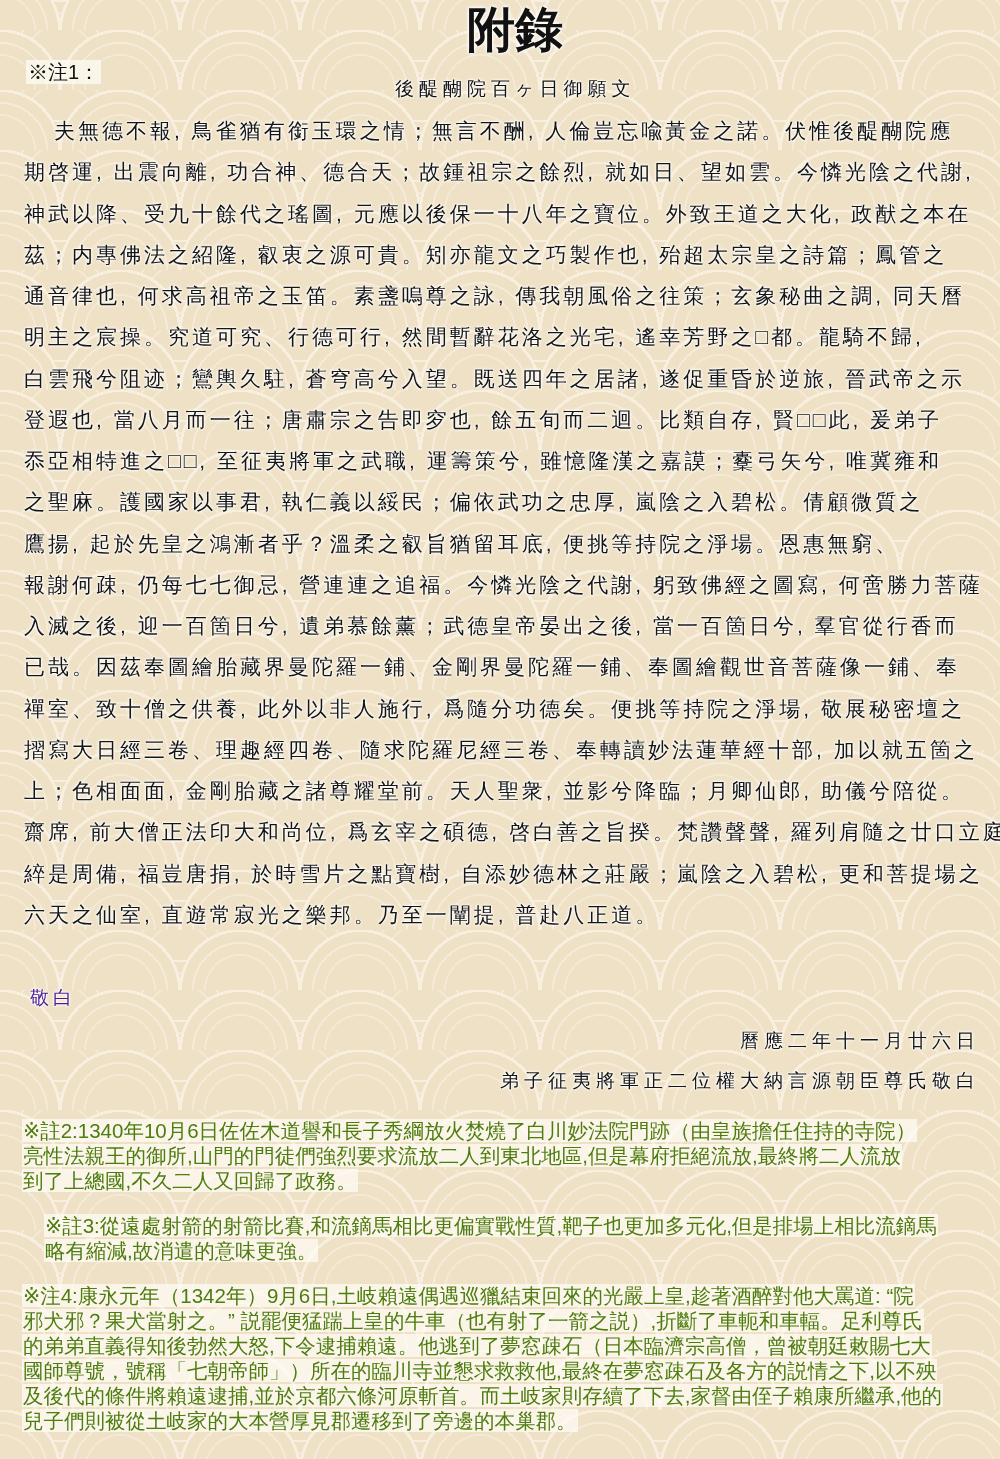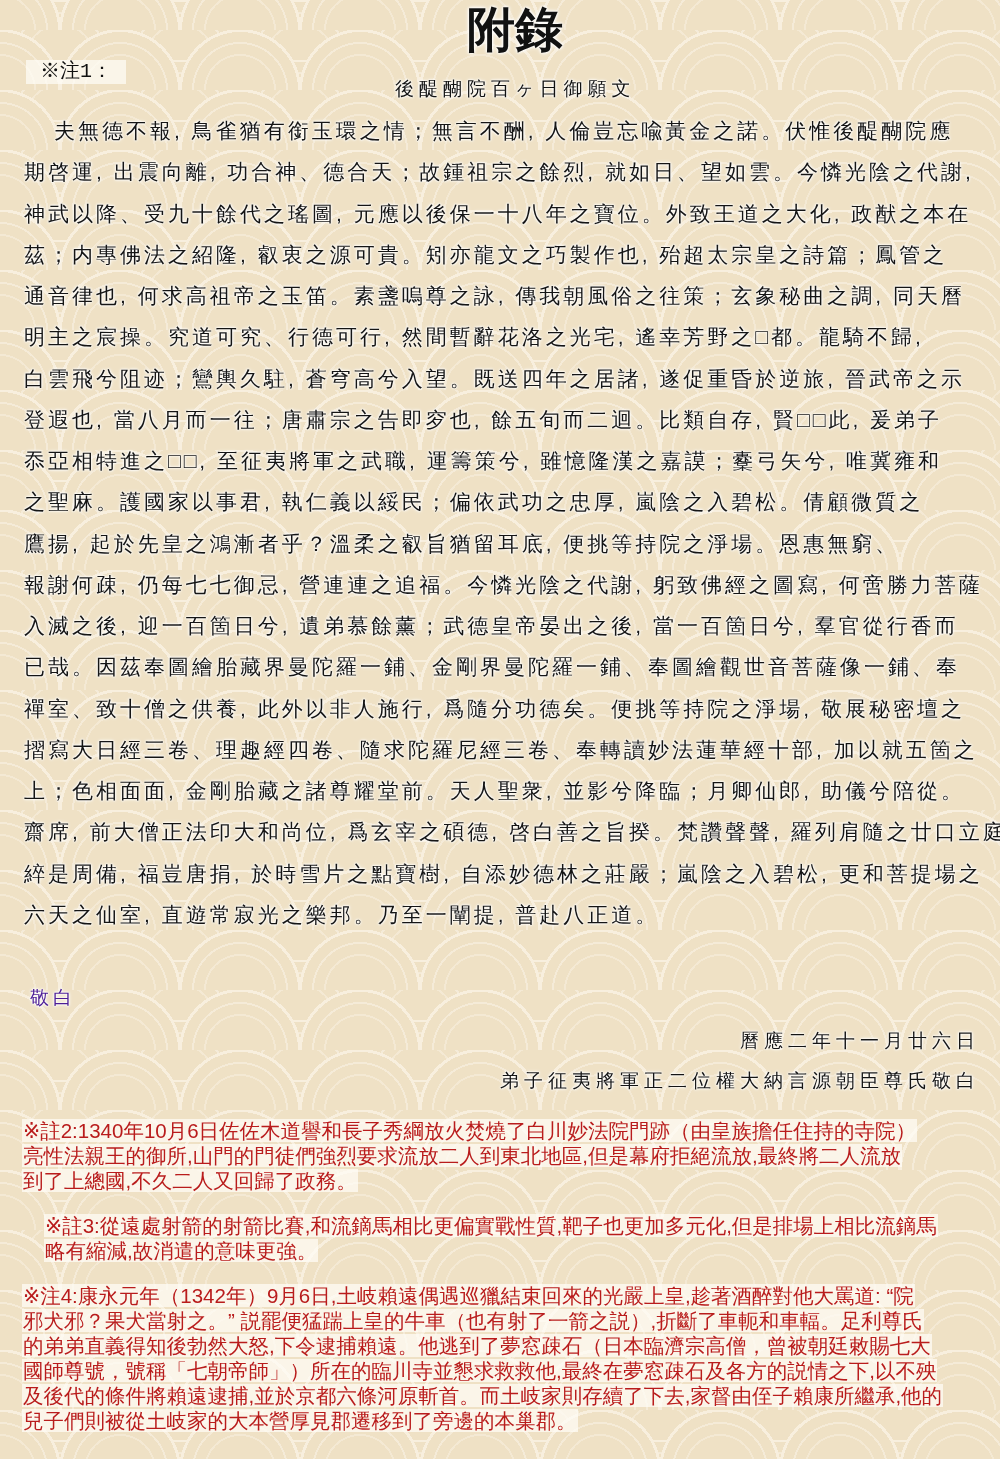--- a/index.html
+++ b/index.html
@@ -24,24 +24,24 @@
       text-align: center;
       font-family: "Liberation Sans", "DejaVu Sans", sans-serif;
       font-weight: bold;
       font-size: 48px;
       line-height: 56px;
       color: #111;
       text-shadow: 0 0 3px #fff, 0 0 3px #fff, 0 0 5px #fff;
     }
     .note-label {
       left: 26px; top: 60px;
-      font-family: Liberation Mono, monospace;
+      font-family: Liberation Sans, sans-serif;
       font-size: 20px; line-height: 24px; color: #111;
       background: rgba(255,253,248,0.7);
-      padding: 0 14px;
+      padding: 0 2px;
     }
     .doc-title {
       left: 395px; top: 76px;
       font-family: "DejaVu Serif", "Liberation Serif", serif;
       font-size: 19px; letter-spacing: 5px; line-height: 24px; color: #111;
     }
     .body-text {
       position: absolute; left: 24px; top: 110px; width: 990px;
       font-family: Liberation Sans, sans-serif;
       font-size: 21px; letter-spacing: 3px; line-height: 41.25px;
@@ -57,21 +57,21 @@
     .date, .signature {
       right: 20px;
       font-family: "DejaVu Serif", "Liberation Serif", serif;
       font-size: 19px; letter-spacing: 5px; line-height: 24px; color: #151515;
     }
     .date { top: 1028px; }
     .signature { top: 1068px; }
     .note-block {
       position: absolute; left: 22px; width: 975px;
       font-family: "Liberation Sans", "DejaVu Sans", sans-serif;
-      font-size: 20.5px; line-height: 25px; color: #b91c1c;
+      font-size: 20.5px; line-height: 25px; color: #4d7c0f;
     }
     .note-line { display: block; white-space: nowrap; height: 25px; }
     .note-line span {
       background: rgba(255,252,246,0.72);
       padding: 0 1px;
     }
     .n2 { top: 1118px; }
     .n3 { top: 1213px; margin-left: 22px; }
     .n4 { top: 1283px; }
   </style>

